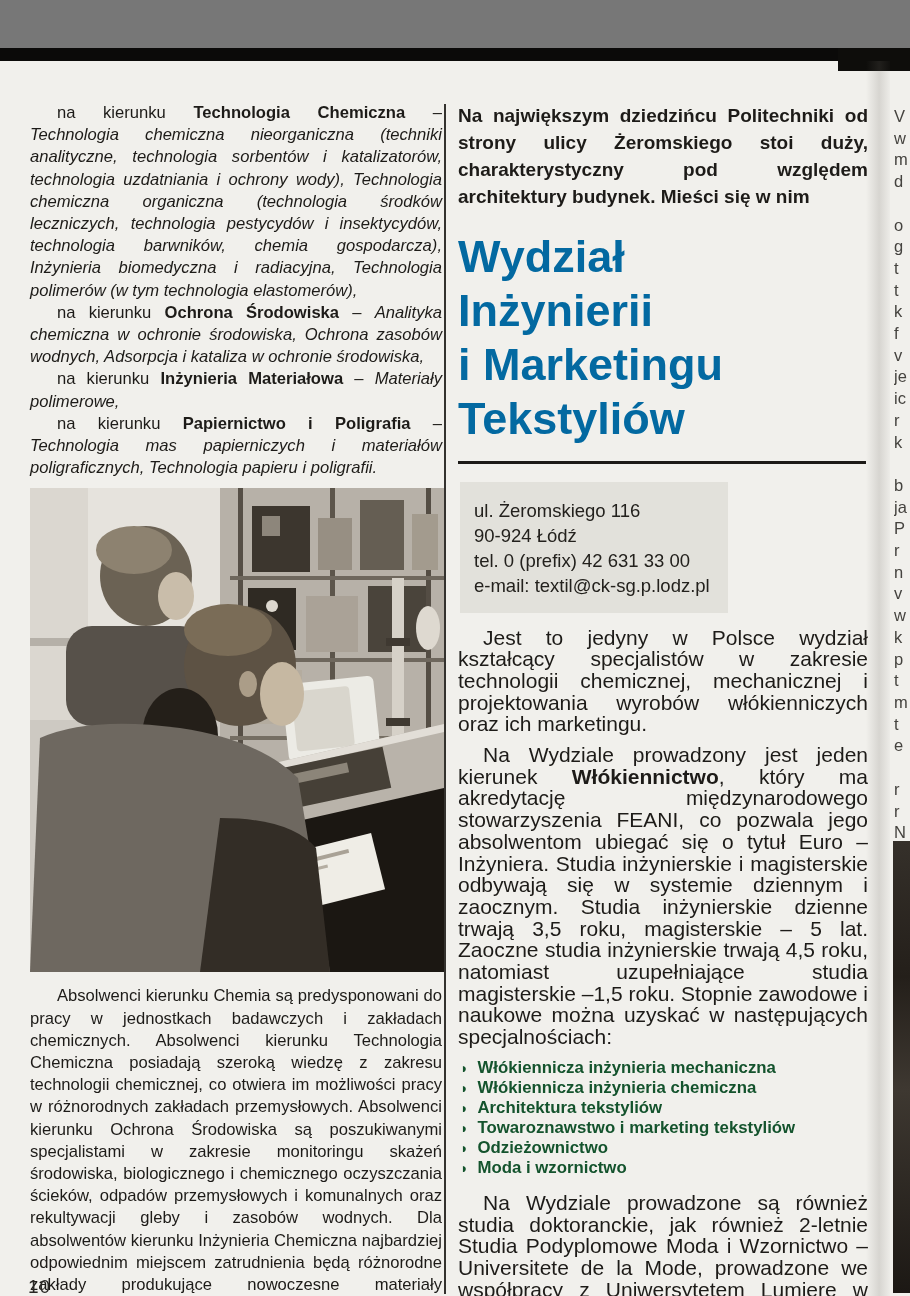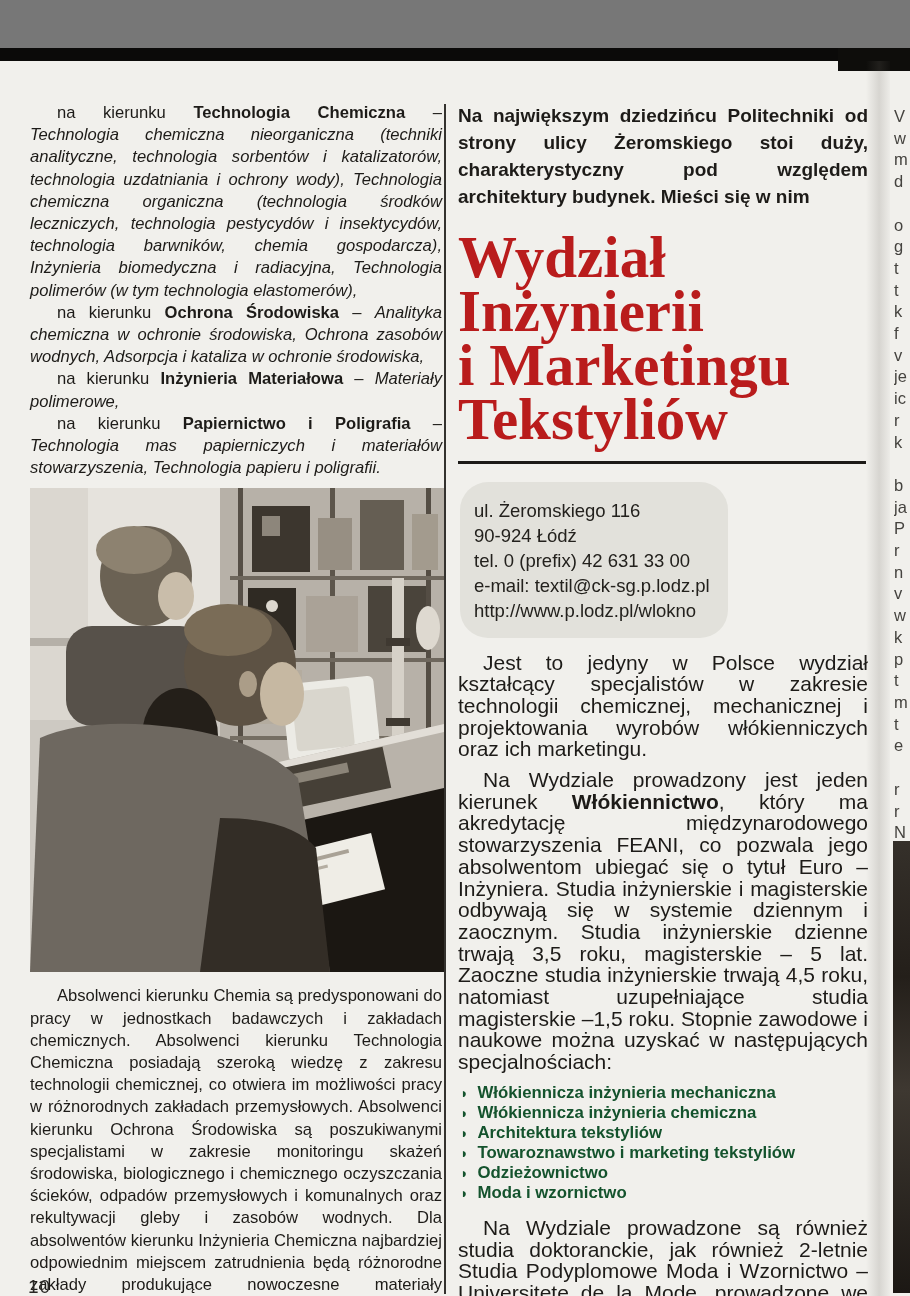--- a/index.html
+++ b/index.html
@@ -27,25 +27,25 @@
   .prog, .absol {
     margin:0; font-size:16.6px; line-height:22.2px; text-align:justify; text-indent:27px;
   }
   .prog b { font-weight:700; }
   .prog i { font-style:italic; }
   .photo { width:414px; height:484px; margin:9px 0 13px 0; }
   .photo svg { display:block; }
 
   
   .lead { margin:0; font-size:19px; line-height:27px; text-align:justify;font-weight:bold; }
-  .title { margin:20px 0 0 0; font-size:59px; line-height:54px; font-weight:700; color:#b91c1c;font-family:Liberation Serif, serif; }
+  .title { margin:20px 0 0 0; font-size:45px; line-height:54px; font-weight:700; color:#0369a1; }
   .title span { display:block; }
   .rule { margin-top:15px; height:2.5px; background:#1c1a17; width:408px; }
   .addr { margin:18px 0 0 2px; width:240px; background:#e2e1db; padding:16px 14px 15px 14px;
-          font-size:18.5px; line-height:25px; color:#23211d;border-radius:28px; }
+          font-size:18.5px; line-height:25px; color:#23211d; }
   .body-r { margin:0; font-size:21px; line-height:21.7px; text-align:justify; text-indent:25px; }
   .mt { margin-top:14px; }
   .mt2 { margin-top:9px; }
   .specs { list-style:none; margin:10px 0 0 2px; padding:0; }
   .specs li { font-weight:700; font-size:16.8px; line-height:19px; color:#14532d; }
   .blt { display:inline-block; margin-right:9px; font-size:14px; }
 
   
   .frag { position:absolute; left:894px; top:58px; width:16px; height:732px; overflow:hidden;
           font-size:16.5px; line-height:21.7px; white-space:pre-line; color:#45433f; }
@@ -64,21 +64,21 @@
 <div class="page">
 
   <div class="topbar"></div>
   <div class="topbar-right"></div>
   <div class="gutter"></div>
 
   <div class="col-left">
     <p class="prog"><span>na kierunku </span><b>Technologia Chemiczna</b><span> – </span><i>Technologia chemiczna nieorganiczna (techniki analityczne, technologia sorbentów i katalizatorów, technologia uzdatniania i ochrony wody), Technologia chemiczna organiczna (technologia środków leczniczych, technologia pestycydów i insektycydów, technologia barwników, chemia gospodarcza), Inżynieria biomedyczna i radiacyjna, Technologia polimerów (w tym technologia elastomerów),</i></p>
     <p class="prog"><span>na kierunku </span><b>Ochrona Środowiska</b><span> – </span><i>Analityka chemiczna w ochronie środowiska, Ochrona zasobów wodnych, Adsorpcja i kataliza w ochronie środowiska,</i></p>
     <p class="prog"><span>na kierunku </span><b>Inżynieria Materiałowa</b><span> – </span><i>Materiały polimerowe,</i></p>
-    <p class="prog"><span>na kierunku </span><b>Papiernictwo i Poligrafia</b><span> – </span><i>Technologia mas papierniczych i materiałów stowarzyszenia, Technologia papieru i poligrafii.</i></p>
+    <p class="prog"><span>na kierunku </span><b>Papiernictwo i Poligrafia</b><span> – </span><i>Technologia mas papierniczych i materiałów poligraficznych, Technologia papieru i poligrafii.</i></p>
 
     <div class="photo">
       <svg viewBox="0 0 414 484" width="414" height="484">
         <rect width="414" height="484" fill="#cdc9c2"></rect>
         <rect x="0" y="0" width="200" height="232" fill="#e6e3dd"></rect>
         <rect x="0" y="0" width="58" height="232" fill="#dbd7d0"></rect>
         <rect x="0" y="150" width="40" height="8" fill="#b5b0a8"></rect>
         <rect x="190" y="0" width="224" height="322" fill="#b7b1a8"></rect>
         <rect x="208" y="0" width="5" height="330" fill="#564f46"></rect>
         <rect x="300" y="0" width="5" height="300" fill="#5c554b"></rect>
@@ -150,21 +150,20 @@
       <span>Tekstyliów</span>
     </h1>
 
     <div class="rule"></div>
 
     <div class="addr">
       <div>ul. Żeromskiego 116</div>
       <div>90-924 Łódź</div>
       <div>tel. 0 (prefix) 42 631 33 00</div>
       <div>e-mail: textil@ck-sg.p.lodz.pl</div>
-      <div>http://www.p.lodz.pl/wlokno</div>
     </div>
 
     <p class="body-r mt">Jest to jedyny w Polsce wydział kształcący specjalistów w zakresie technologii chemicznej, mechanicznej i projektowania wyrobów włókienniczych oraz ich marketingu.</p>
 
     <p class="body-r mt2"><span>Na Wydziale prowadzony jest jeden kierunek </span><b>Włókiennictwo</b><span>, który ma akredytację międzynarodowego stowarzyszenia FEANI, co pozwala jego absolwentom ubiegać się o tytuł Euro – Inżyniera. Studia inżynierskie i magisterskie odbywają się w systemie dziennym i zaocznym. Studia inżynierskie dzienne trwają 3,5 roku, magisterskie – 5 lat. Zaoczne studia inżynierskie trwają 4,5 roku, natomiast uzupełniające studia magisterskie –1,5 roku. Stopnie zawodowe i naukowe można uzyskać w następujących specjalnościach:</span></p>
 
     <ul class="specs">
       <li><span class="blt">◗</span><span>Włókiennicza inżynieria mechaniczna</span></li>
       <li><span class="blt">◗</span><span>Włókiennicza inżynieria chemiczna</span></li>
       <li><span class="blt">◗</span><span>Architektura tekstyliów</span></li>

